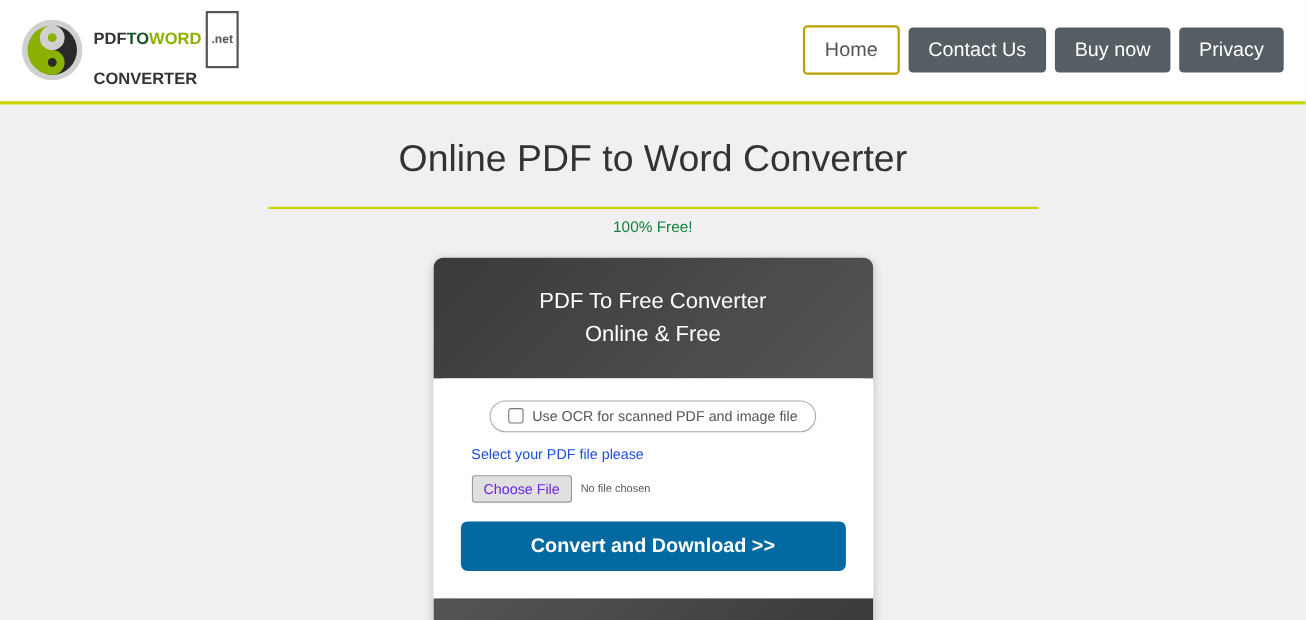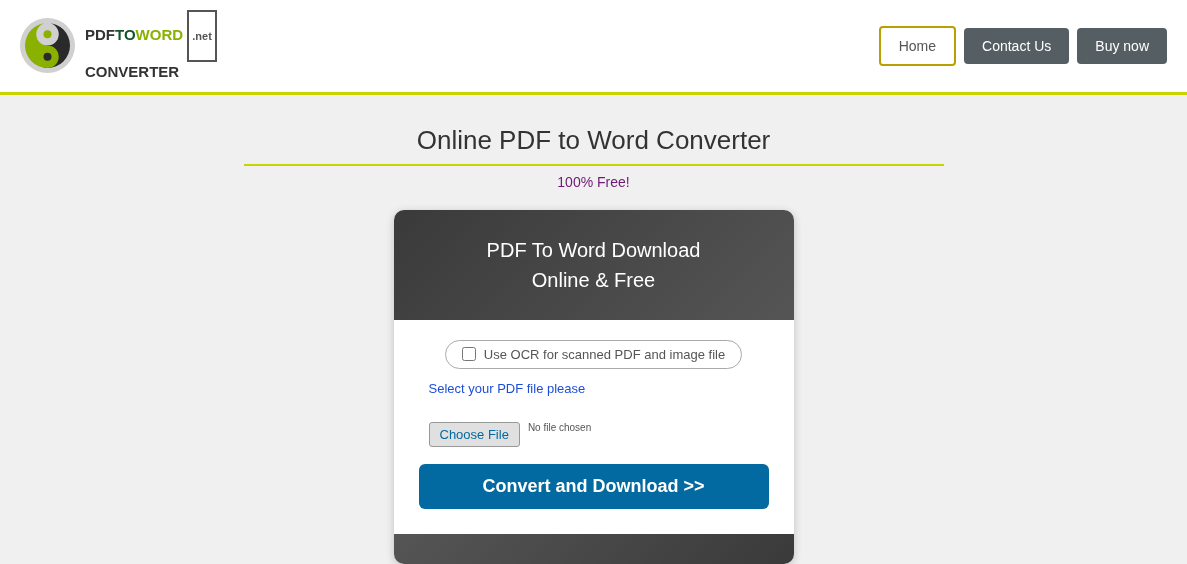--- a/index.html
+++ b/index.html
@@ -54,56 +54,56 @@
       gap: 8px;
       margin-left: auto;
     }
 
     .nav-btn {
       background-color: #555e63;
       color: #fff;
       border: none;
       border-radius: 4px;
       padding: 10px 18px;
-      font-size: 14px;
+      font-size: 18px;
       cursor: pointer;
       white-space: nowrap;
     }
 
     .nav-btn.active {
       background-color: #fff;
       color: #555;
       border: 2px solid #b8a000;
     }
 
     
     .main-content {
       display: flex;
       flex-direction: column;
       align-items: center;
       padding: 30px 20px 20px;
     }
 
     .page-title {
-      font-size: 26px;
+      font-size: 34px;
       font-weight: normal;
       color: #333;
-      margin-bottom: 8px;
+      margin-bottom: 24px;
     }
 
     .divider {
       width: 700px;
       height: 2px;
       background-color: #c8d400;
       margin-bottom: 8px;
     }
 
     .subtitle {
       font-size: 14px;
-      color: #701a75;
+      color: #15803d;
       margin-bottom: 20px;
     }
 
     
     .converter-box {
       width: 400px;
       border-radius: 10px;
       overflow: hidden;
       box-shadow: 0 2px 8px rgba(0,0,0,0.2);
       background: #fff;
@@ -161,22 +161,21 @@
       margin-left: 10px;
     }
 
     .choose-file-btn {
       background-color: #e0e0e0;
       border: 1px solid #999;
       border-radius: 3px;
       padding: 4px 10px;
       font-size: 13px;
       cursor: pointer;
-      color: #0369a1;
-      margin-top: 14px;
+      color: #6d28d9;
     }
 
     .no-file-label {
       font-size: 10px;
       color: #555;
     }
 
     .convert-btn {
       background-color: #0369a1;
       color: #fff;
@@ -286,31 +285,32 @@
         <span>PDF</span><span class="to">TO</span><span class="word">WORD</span> <span class="box">.net</span>
       </div>
       <div>CONVERTER</div>
     </div>
   </div>
 
   <nav>
     <button class="nav-btn active">Home</button>
     <button class="nav-btn">Contact Us</button>
     <button class="nav-btn">Buy now</button>
+    <button class="nav-btn">Privacy</button>
   </nav>
 </header>
 
 <main class="main-content">
   <h1 class="page-title">Online PDF to Word Converter</h1>
   <div class="divider"></div>
   <p class="subtitle">100% Free!</p>
 
   <div class="converter-box">
     <div class="converter-header">
-      <div>PDF To Word Download</div>
+      <div>PDF To Free Converter</div>
       <div>Online &amp; Free</div>
     </div>
 
     <div class="converter-body">
       <label class="ocr-checkbox-area">
         <input type="checkbox" style="">
         <span>Use OCR for scanned PDF and image file</span>
       </label>
 
       <span class="select-label">Select your PDF file please</span>

